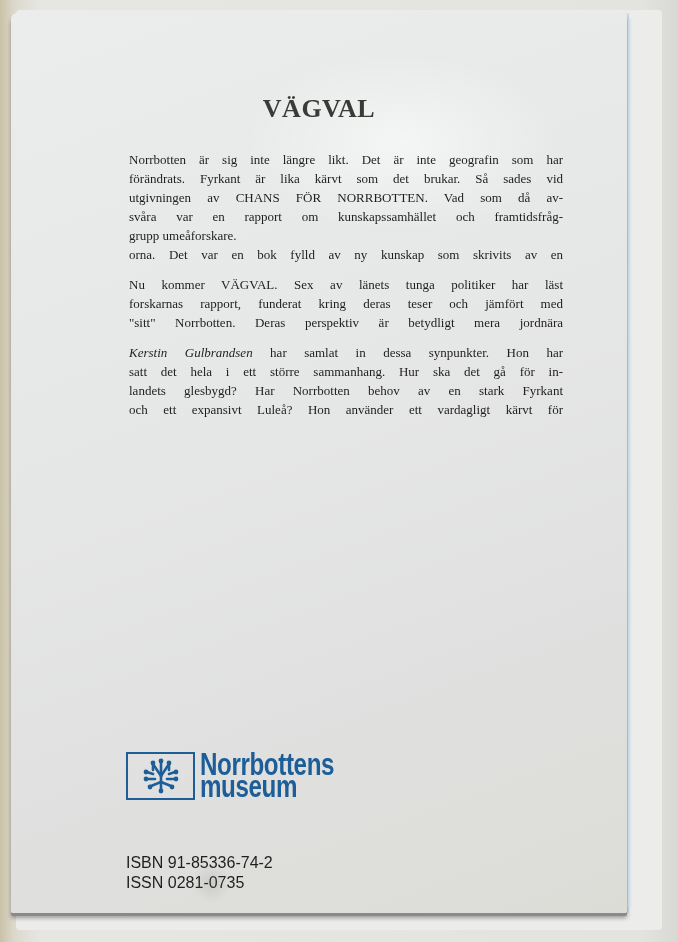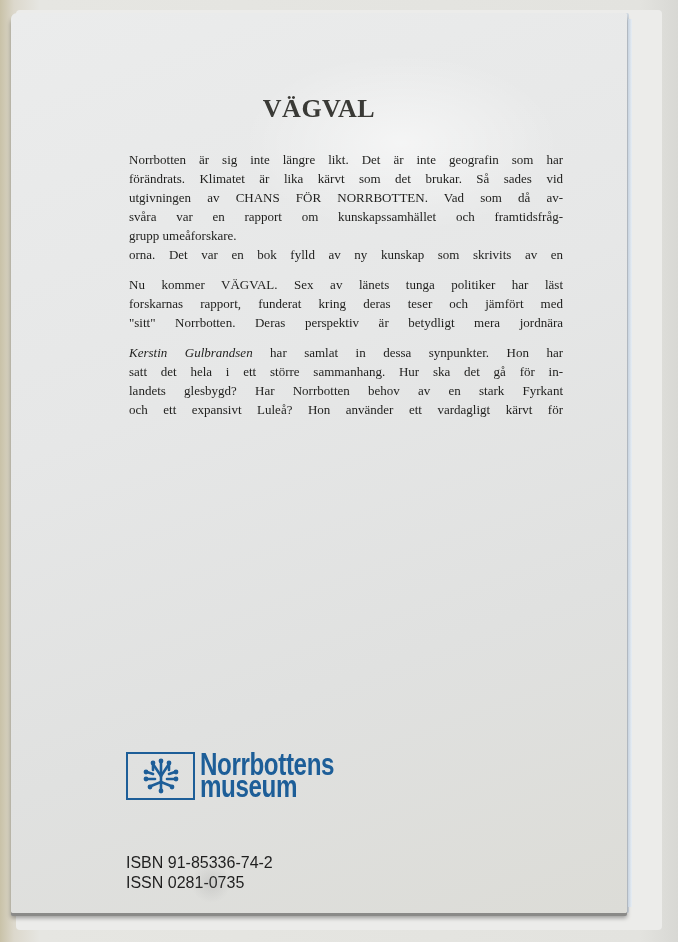--- a/index.html
+++ b/index.html
@@ -67,21 +67,21 @@
 
 <div class="back-sheet"></div>
 <div class="cover">
   <div class="glare"></div>
 
   <h1 class="title">VÄGVAL</h1>
 
   <div class="body-text">
     <p>
       <span class="line">Norrbotten är sig inte längre likt. Det är inte geografin som har</span>
-      <span class="line">förändrats. Klimatet är lika kärvt som det brukar. Så sades vid</span>
+      <span class="line">förändrats. Fyrkant är lika kärvt som det brukar. Så sades vid</span>
       <span class="line">utgivningen av CHANS FÖR NORRBOTTEN. Vad som då av-</span>
       <span class="line">svåra var en rapport om kunskapssamhället och framtidsfråg-</span>
       <span class="line last">grupp umeåforskare.</span>
       <span class="line">orna. Det var en bok fylld av ny kunskap som skrivits av en</span>
     </p>
     <p>
       <span class="line">Nu kommer VÄGVAL. Sex av länets tunga politiker har läst</span>
       <span class="line">forskarnas rapport, funderat kring deras teser och jämfört med</span>
       <span class="line">"sitt" Norrbotten. Deras perspektiv är betydligt mera jordnära</span>
     </p>

